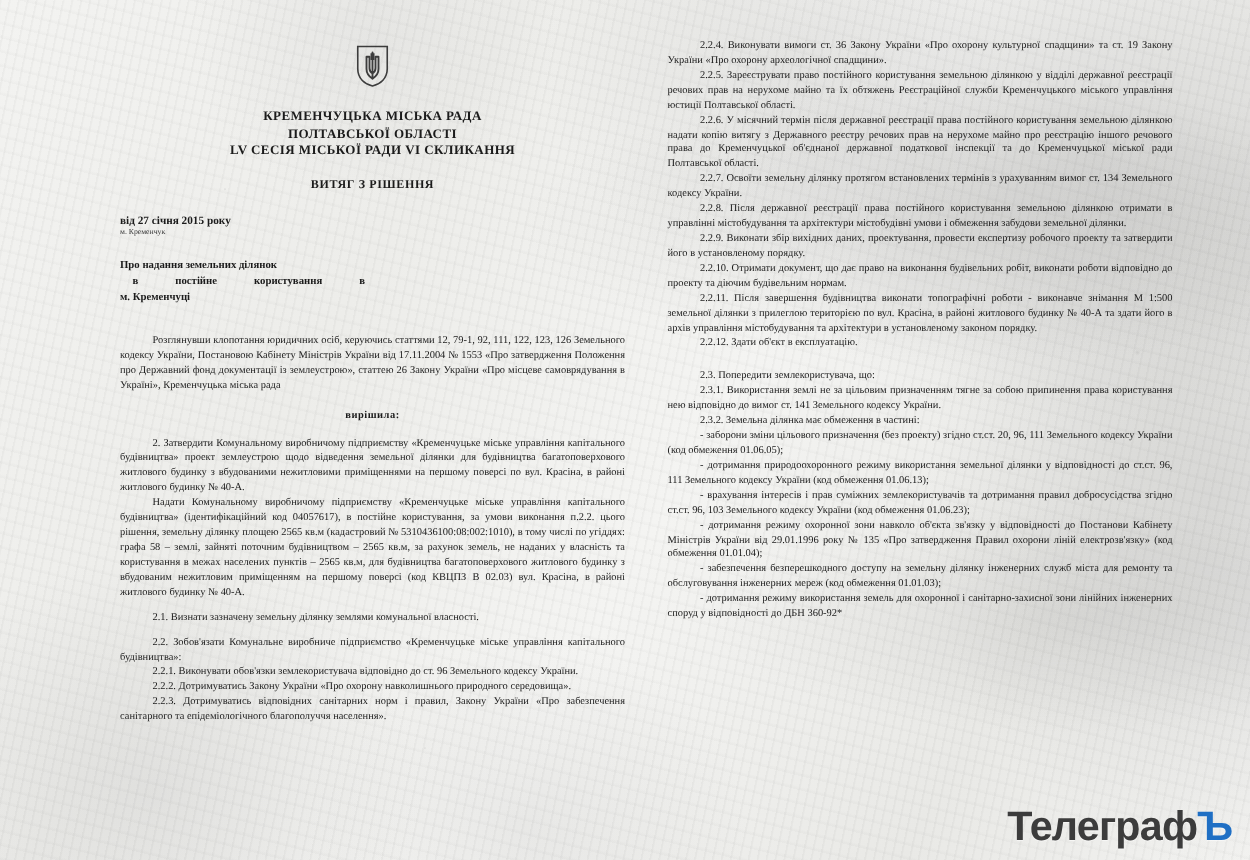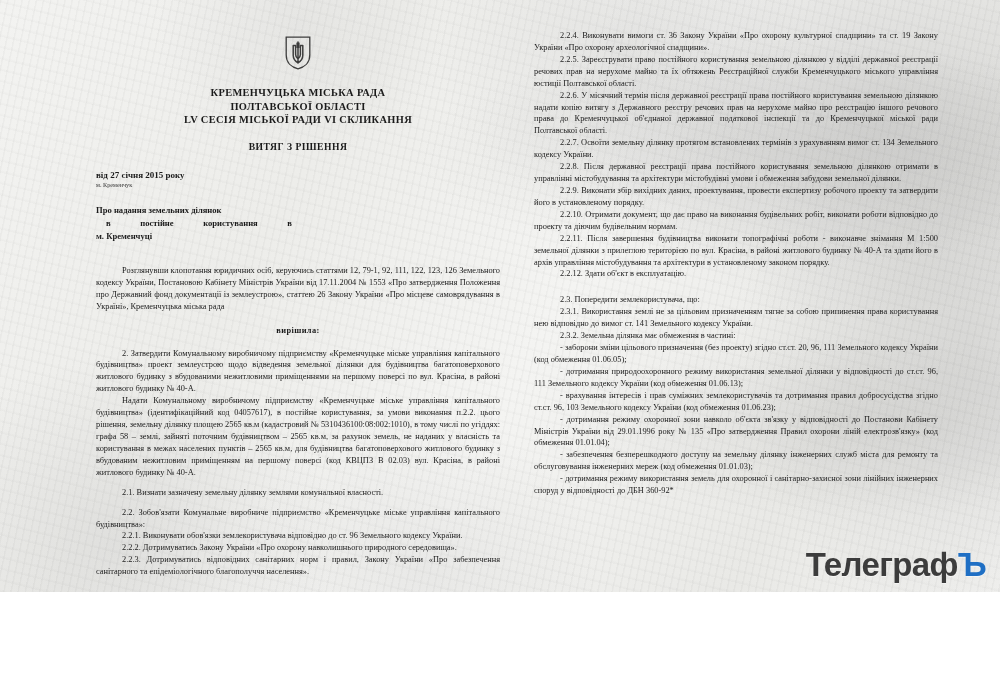--- a/index.html
+++ b/index.html
@@ -13,21 +13,21 @@
     overflow: hidden;
     background: #ffffff;
     font-family: "Liberation Serif", "DejaVu Serif", serif;
     color: #1b1b1b;
   }
 
   
   .scan {
     position: relative;
     width: 1000px;
-    height: 592px;
+    height: 688px;
     background:
       radial-gradient(ellipse 420px 300px at 88% 18%, rgba(176,176,176,0.34), rgba(176,176,176,0) 72%),
       radial-gradient(ellipse 330px 420px at 97% 58%, rgba(168,168,168,0.30), rgba(168,168,168,0) 70%),
       radial-gradient(ellipse 260px 230px at 62% 8%, rgba(180,180,180,0.22), rgba(180,180,180,0) 72%),
       radial-gradient(ellipse 300px 260px at 12% 92%, rgba(182,182,182,0.26), rgba(182,182,182,0) 72%),
       radial-gradient(ellipse 240px 200px at 42% 96%, rgba(186,186,186,0.20), rgba(186,186,186,0) 74%),
       radial-gradient(ellipse 200px 180px at 30% 4%, rgba(188,188,188,0.18), rgba(188,188,188,0) 74%),
       linear-gradient(120deg, #f3f3f1 0%, #ededea 30%, #f4f4f2 55%, #e9e9e6 80%, #f2f2f0 100%);
     filter: none;
   }

